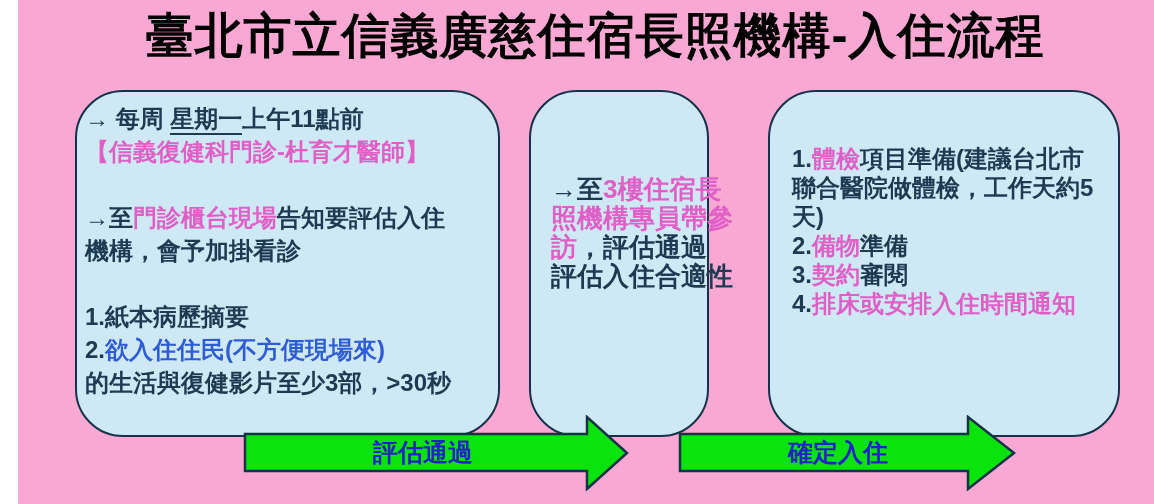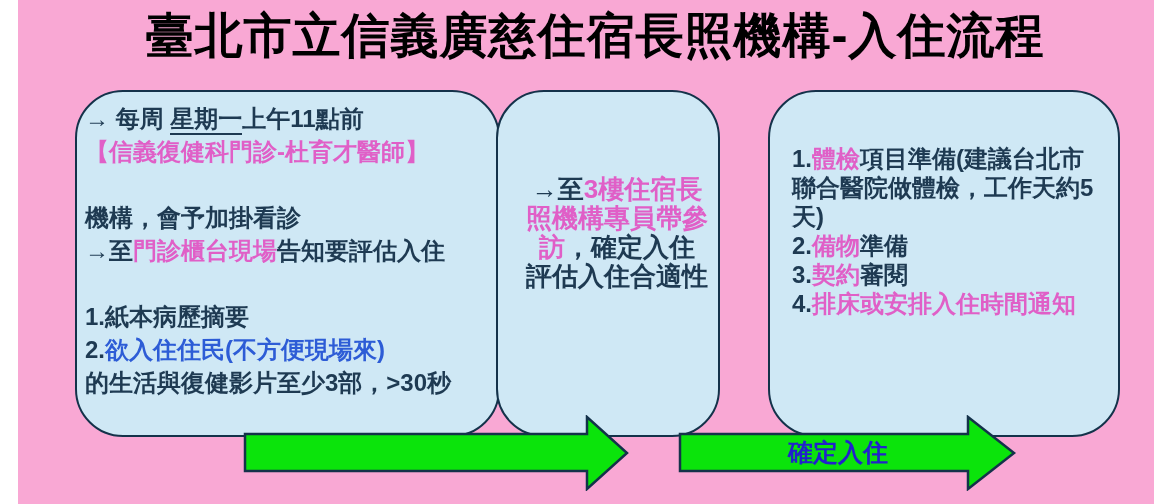--- a/index.html
+++ b/index.html
@@ -13,21 +13,21 @@
     font-size:48px;font-weight:bold;color:var(--title-color,#000);letter-spacing:1px;
     white-space:nowrap;
   }
   .box{
     position:absolute;top:90px;height:347px;box-sizing:border-box;
     background:var(--box-fill,#cfe8f5);
     border:2.5px solid var(--box-border,#14324a);
     border-radius:48px;font-weight:bold;z-index:1;
   }
   .box-eval{left:57px;width:425px;padding:10px 20px 0 8px;font-size:24px;line-height:33px;}
-  .box-visit{left:478px;width:224px;padding:83px 2px 0 20px;font-size:26px;line-height:29px;text-align:center;}
+  .box-visit{left:511px;width:180px;padding:83px 2px 0 20px;font-size:26px;line-height:29px;}
   .box-adm{left:750px;width:352px;padding:52px 6px 0 22px;font-size:24px;line-height:29px;}
   .line{margin:0;white-space:nowrap;}
   .blank{height:33px;}
   .dark{color:var(--text-dark,#1e3a52);}
   .pink{color:var(--pink,#e05fc7);}
   .red{color:var(--red,#ff0000);}
   .blue{color:var(--blue,#2d5cd6);}
   .underline{border-bottom:2px solid var(--text-dark,#1e3a52);padding-bottom:1px;}
   .arrow{position:absolute;z-index:3;}
   .arrow-1{left:225px;top:415px;width:388px;height:76px;}
@@ -45,41 +45,42 @@
 <body>
 
 <div class="canvas">
 
   <div class="title">臺北市立信義廣慈住宿長照機構-入住流程</div>
 
   <div class="box box-eval">
     <p class="line"><span class="dark">→ 每周 </span><span class="dark underline">星期一</span><span class="dark">上午11點前</span></p>
     <p class="line pink">【信義復健科門診-杜育才醫師】</p>
     <p class="line blank"></p>
+    <p class="line"><span class="dark">→至</span><span class="pink">門診櫃台現場</span><span class="dark">告知要評估入住</span></p>
     <p class="line dark">機構，會予加掛看診</p>
-    <p class="line"><span class="dark">→至</span><span class="pink">門診櫃台現場</span><span class="dark">告知要評估入住</span></p>
     <p class="line blank"></p>
     <p class="line dark">1.紙本病歷摘要</p>
     <p class="line"><span class="dark">2.</span><span class="blue">欲入住住民(不方便現場來)</span></p>
     <p class="line dark">的生活與復健影片至少3部，&gt;30秒</p>
   </div>
 
   <div class="box box-visit">
-    <p class="line"><span class="dark">→至</span><span class="pink">3樓住宿長</span><br><span class="pink">照機構專員帶參</span><br><span class="pink">訪</span><span class="dark">，確定入住</span><br><span class="dark">評估入住合適性</span></p>
+    <p class="line"><span class="dark">→至</span><span class="pink">3樓住宿長</span><br><span class="pink">照機構專員帶參</span><br><span class="pink">訪</span><span class="dark">，評估通過</span><br><span class="dark">評估入住合適性</span></p>
   </div>
 
   <div class="box box-adm">
     <p class="line"><span class="dark">1.</span><span class="pink">體檢</span><span class="dark">項目準備(建議台北市</span><br><span class="dark">聯合醫院做體檢，工作天約5</span><br><span class="dark">天)</span></p>
     <p class="line"><span class="dark">2.</span><span class="pink">備物</span><span class="dark">準備</span></p>
     <p class="line"><span class="dark">3.</span><span class="pink">契約</span><span class="dark">審閱</span></p>
     <p class="line"><span class="dark">4.</span><span class="pink">排床或安排入住時間通知</span></p>
   </div>
 
   <svg class="arrow arrow-1" viewBox="0 0 388 76" xmlns="http://www.w3.org/2000/svg">
     <polygon points="2,19 344,19 344,2 384,38 344,74 344,56 2,56"></polygon>
   </svg>
+  <div class="arrow-label label-1">評估通過</div>
 
   <svg class="arrow arrow-2" viewBox="0 0 340 76" xmlns="http://www.w3.org/2000/svg">
     <polygon points="2,19 290,19 290,2 336,38 290,74 290,56 2,56"></polygon>
   </svg>
   <div class="arrow-label label-2">確定入住</div>
 
 </div>
 
 </body></html>

